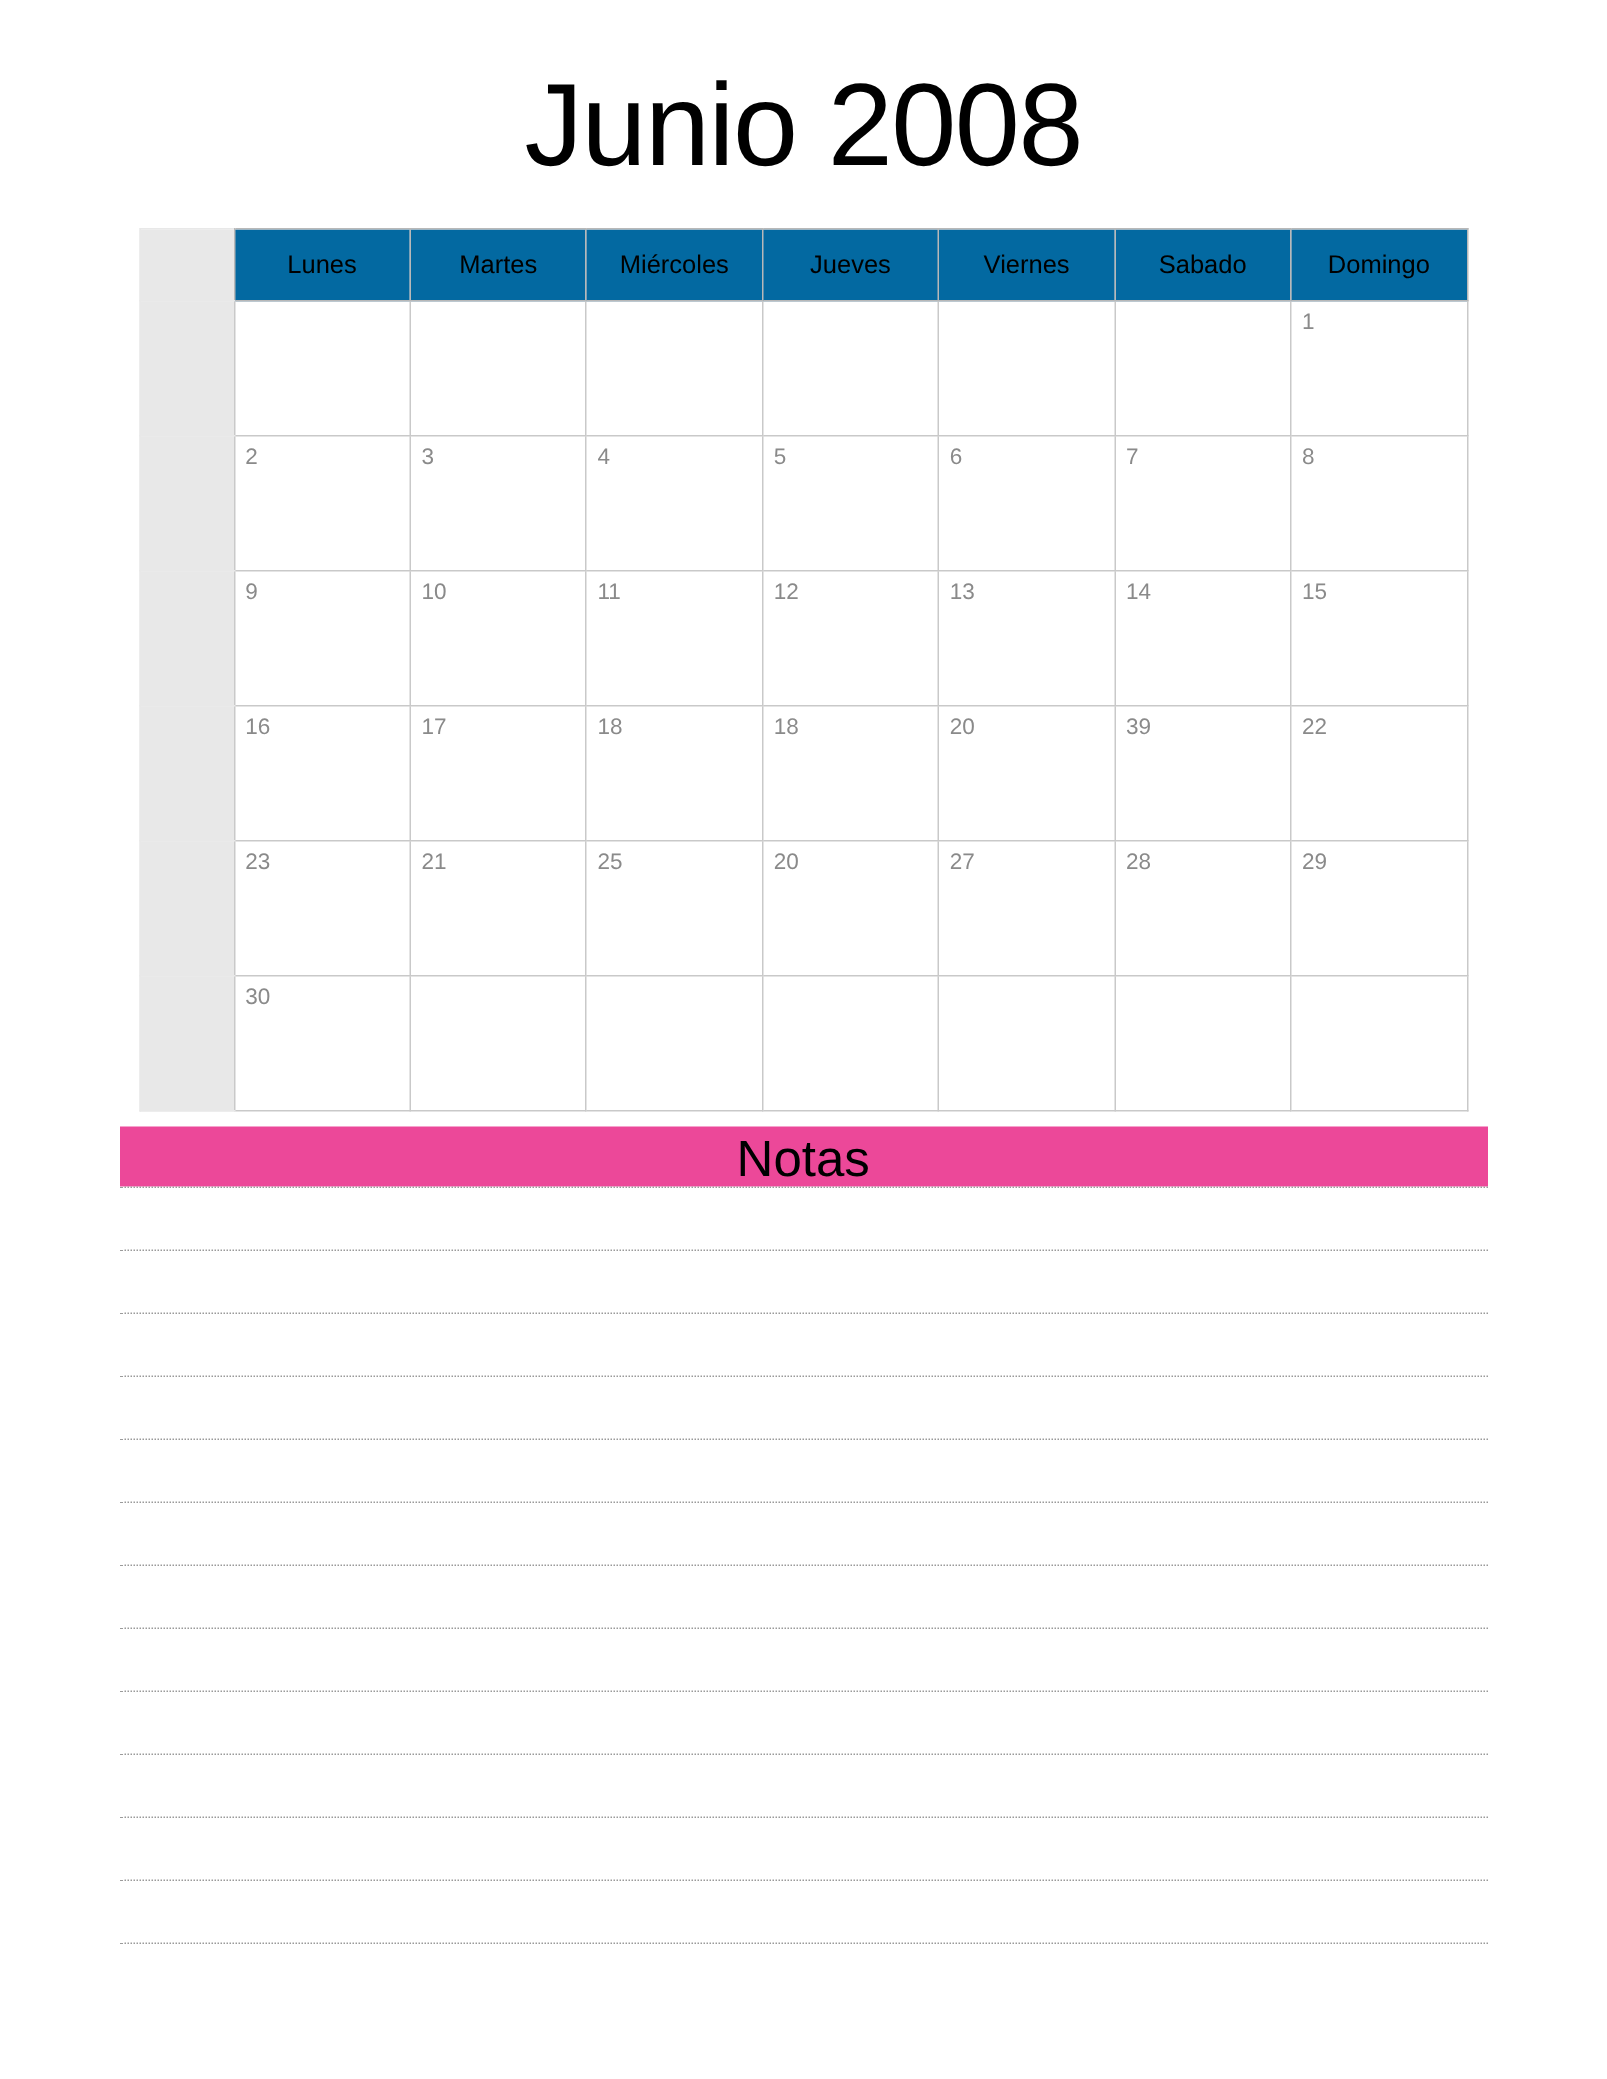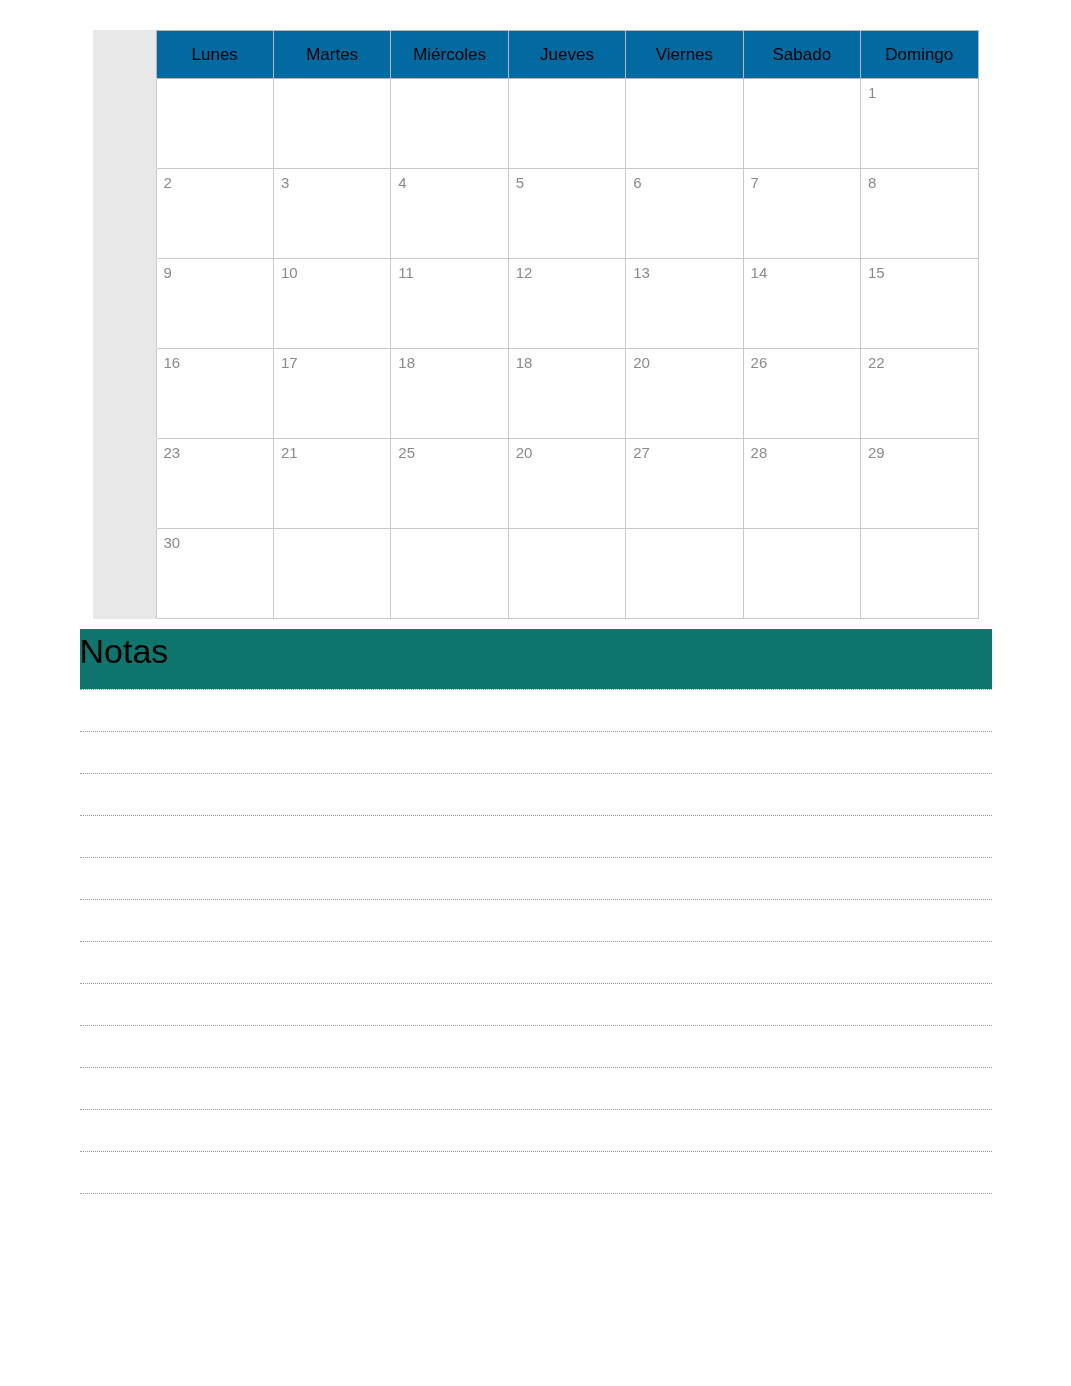--- a/index.html
+++ b/index.html
@@ -88,43 +88,44 @@
     padding-left: 2px;
     box-sizing: border-box;
   }
 
   
   .notes {
     width: 912px;
     margin: 10px auto 0 auto;
   }
   .notes-header {
-    background: #0f766e;
-    text-align: left;
+    background: #ec4899;
+    text-align: center;
     font-size: 34px;
     line-height: 44px;
-    height: 60px;
+    height: 40px;
     color: #000;
   }
   .notes-lines {
     margin-top: 0;
   }
   .note-line {
     height: 41px;
     border-bottom: 1px dotted #9a9a9a;
   }
   .note-line.first {
     border-top: 1px dotted #9a9a9a;
   }
 </style>
 </head>
 <body>
 
 <div class="page">
 
+  <h1 class="title">Junio 2008</h1>
 
   <div class="calendar-wrap">
     <table class="calendar">
       <thead>
         <tr>
           <th class="corner"></th>
           <th>Lunes</th>
           <th>Martes</th>
           <th>Miércoles</th>
           <th>Jueves</th>
@@ -164,21 +165,21 @@
           <td>14</td>
           <td>15</td>
         </tr>
         <tr>
           <td class="weekstub"></td>
           <td>16</td>
           <td>17</td>
           <td>18</td>
           <td>18</td>
           <td>20</td>
-          <td>26</td>
+          <td>39</td>
           <td>22</td>
         </tr>
         <tr>
           <td class="weekstub"></td>
           <td>23</td>
           <td>21</td>
           <td>25</td>
           <td>20</td>
           <td>27</td>
           <td>28</td>

